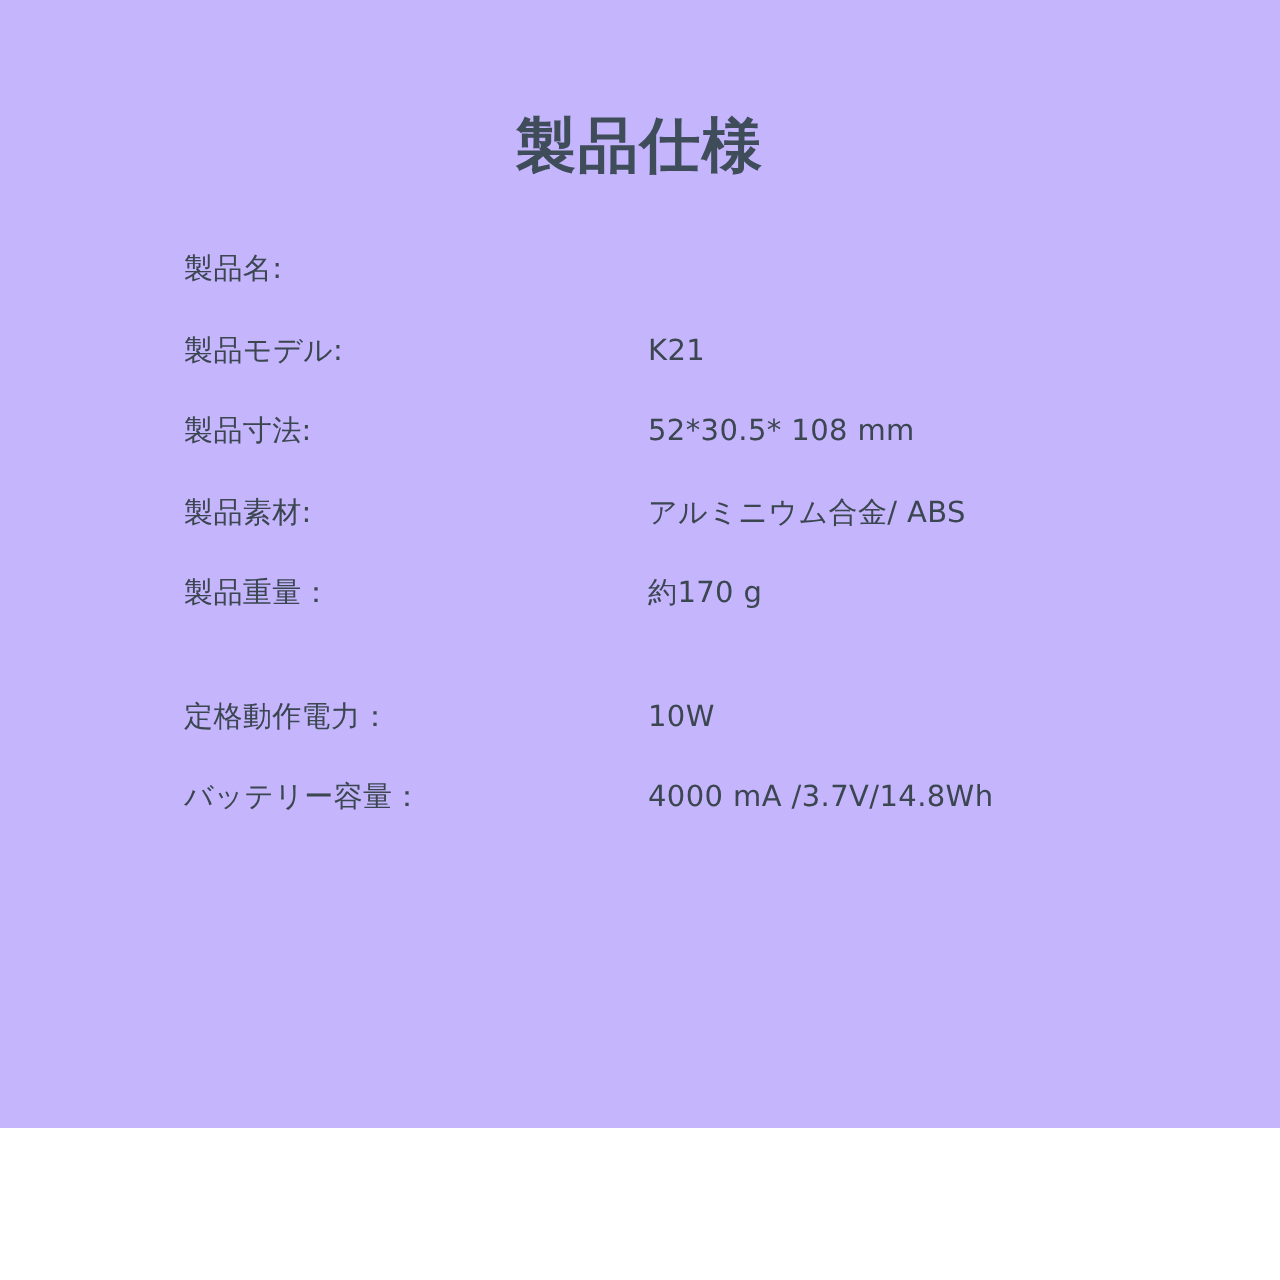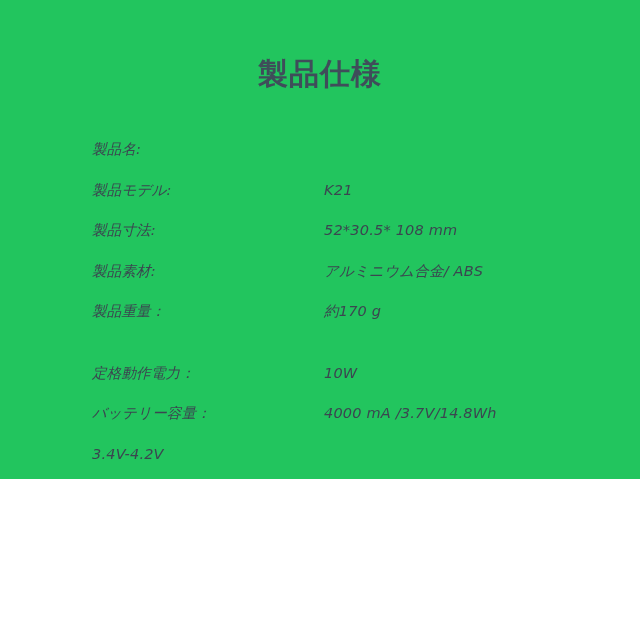--- a/index.html
+++ b/index.html
@@ -10,40 +10,39 @@
     width: 640px;
     height: 640px;
     background: #ffffff;
     font-family: "DejaVu Sans", "Liberation Sans", sans-serif;
     color: #3b4650;
     overflow: hidden;
   }
   .page {
     position: relative;
     width: 640px;
-    height: 479px;
+    height: 564px;
     box-sizing: border-box;
-    background: #22c55e;
+    background: #c4b5fd;
   }
   .spec-title {
     text-align: center;
     font-size: 30px;
     font-weight: bold;
     color: #3f4d5a;
     letter-spacing: 1px;
     margin: 0;
     padding-top: 56px;
     padding-bottom: 0;
     line-height: 1.2;
   }
   .spec-table {
-    margin-top: 48px;
+    margin-top: 34px;
     padding-left: 92px;
     padding-right: 40px;
-    font-style: italic;
   }
   .spec-row {
     display: flex;
     align-items: baseline;
     margin-bottom: 21px;
   }
   .spec-label {
     width: 232px;
     flex: 0 0 232px;
     font-size: 14.5px;
@@ -89,16 +88,15 @@
     </div>
     <div class="spec-row">
       <div class="spec-label">定格動作電力：</div>
       <div class="spec-value">10W</div>
     </div>
     <div class="spec-row">
       <div class="spec-label">バッテリー容量：</div>
       <div class="spec-value">4000 mA /3.7V/14.8Wh</div>
     </div>
     <div class="spec-row">
-      <div class="spec-value">3.4V-4.2V</div>
     </div>
   </div>
 </div>
 
 </body></html>

